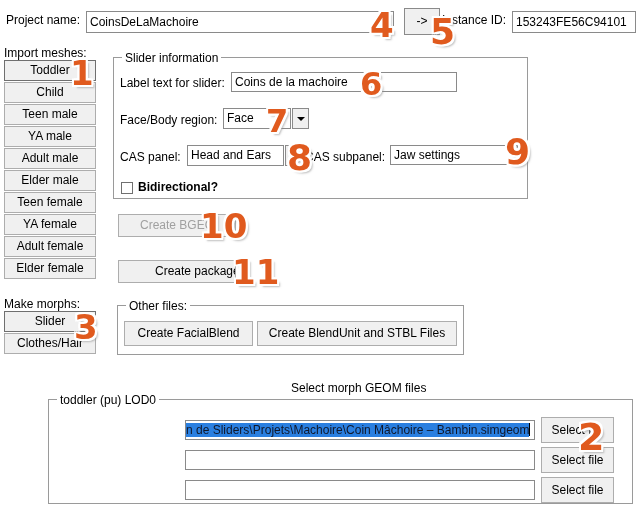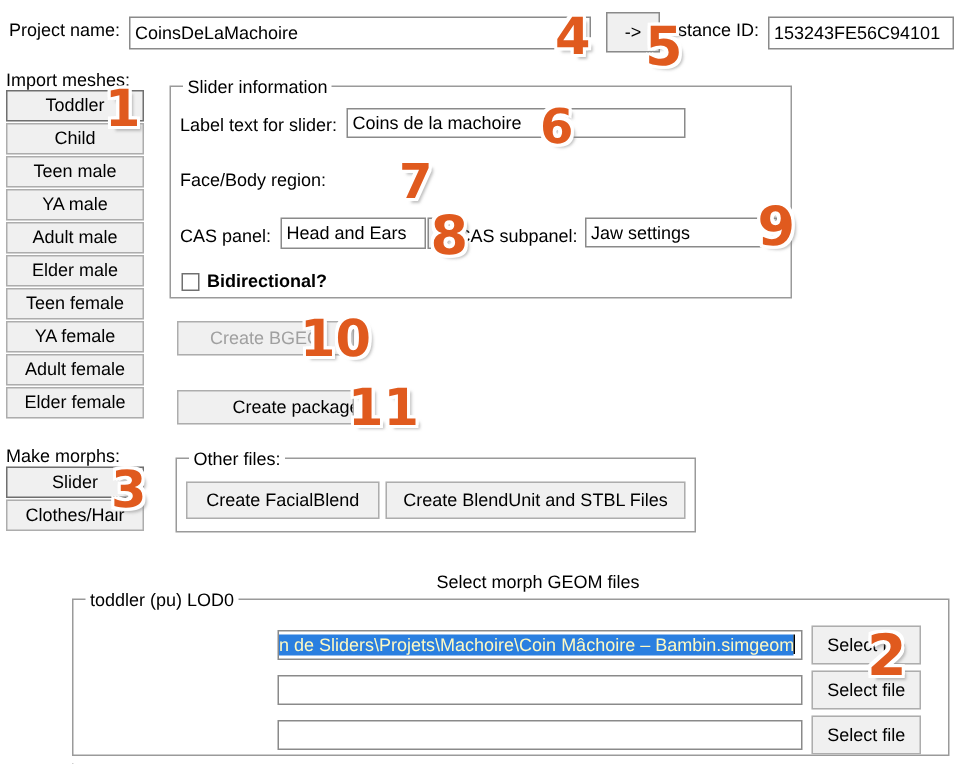--- a/index.html
+++ b/index.html
@@ -85,21 +85,21 @@
     line-height: 18px;
     height: 20px;
     white-space: nowrap;
     overflow: hidden;
   }
   .tbox.tall { height: 22px; line-height: 20px; }
 
   
   .sel-text {
     background: #2a7fe0;
-    color: #fef9c3;
+    color: #0f172a;
   }
   .caret {
     display: inline-block;
     width: 1px;
     height: 13px;
     background: #000;
     vertical-align: -2px;
   }
 
   
@@ -250,20 +250,24 @@
   <div class="btn" style="left:4px; top:333px; width:92px; height:21px; line-height:19px;">Clothes/Hair</div>
 
   <div class="group" style="left:113px; top:57px; width:415px; height:142px;">
     <div class="group-title">Slider information</div>
   </div>
 
   <div class="lbl" style="left:120px; top:76px;">Label text for slider:</div>
   <div class="tbox" style="left:231px; top:72px; width:226px;">Coins de la machoire</div>
 
   <div class="lbl" style="left:120px; top:113px;">Face/Body region:</div>
+  <div class="combo" style="left:223px; top:108px; width:86px;">
+    <div class="combo-text">Face</div>
+    <div class="combo-arrow"></div>
+  </div>
 
   <div class="lbl" style="left:120px; top:150px;">CAS panel:</div>
   <div class="combo" style="left:187px; top:145px; width:115px;">
     <div class="combo-text">Head and Ears</div>
     <div class="combo-arrow"></div>
   </div>
 
   <div class="lbl" style="left:305px; top:150px;">CAS subpanel:</div>
   <div class="tbox" style="left:390px; top:145px; width:128px;">Jaw settings</div>
 

